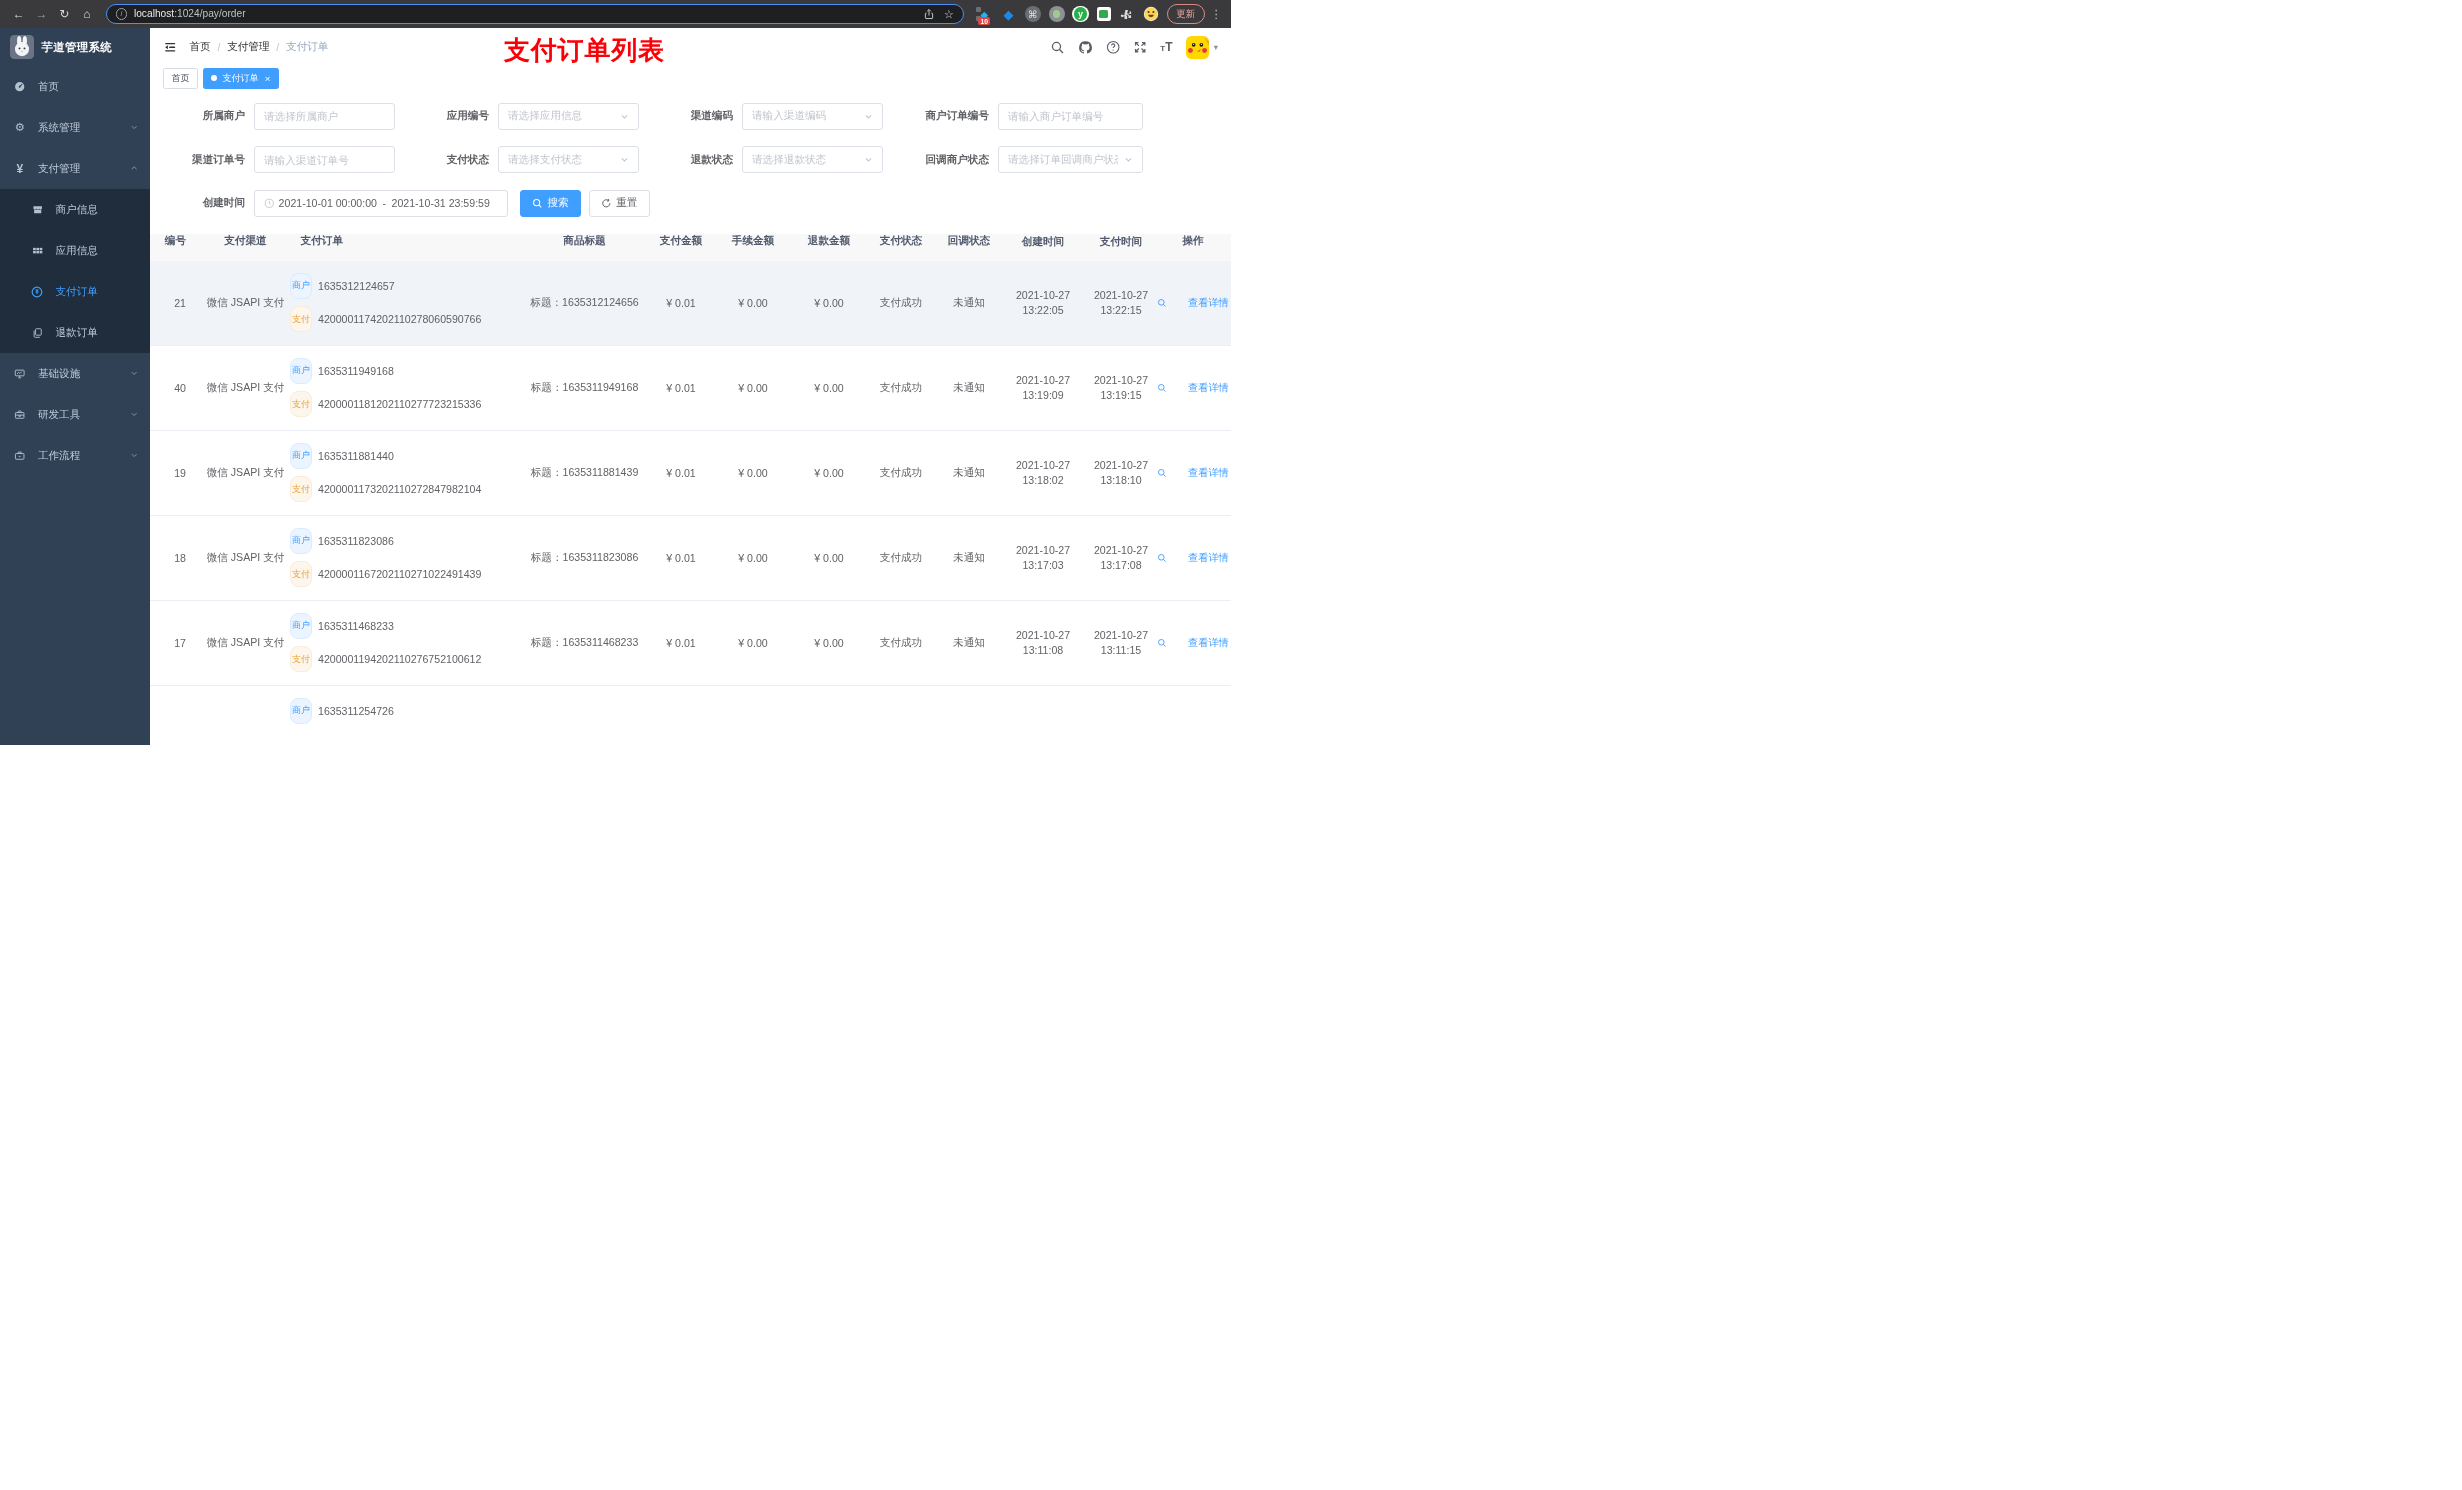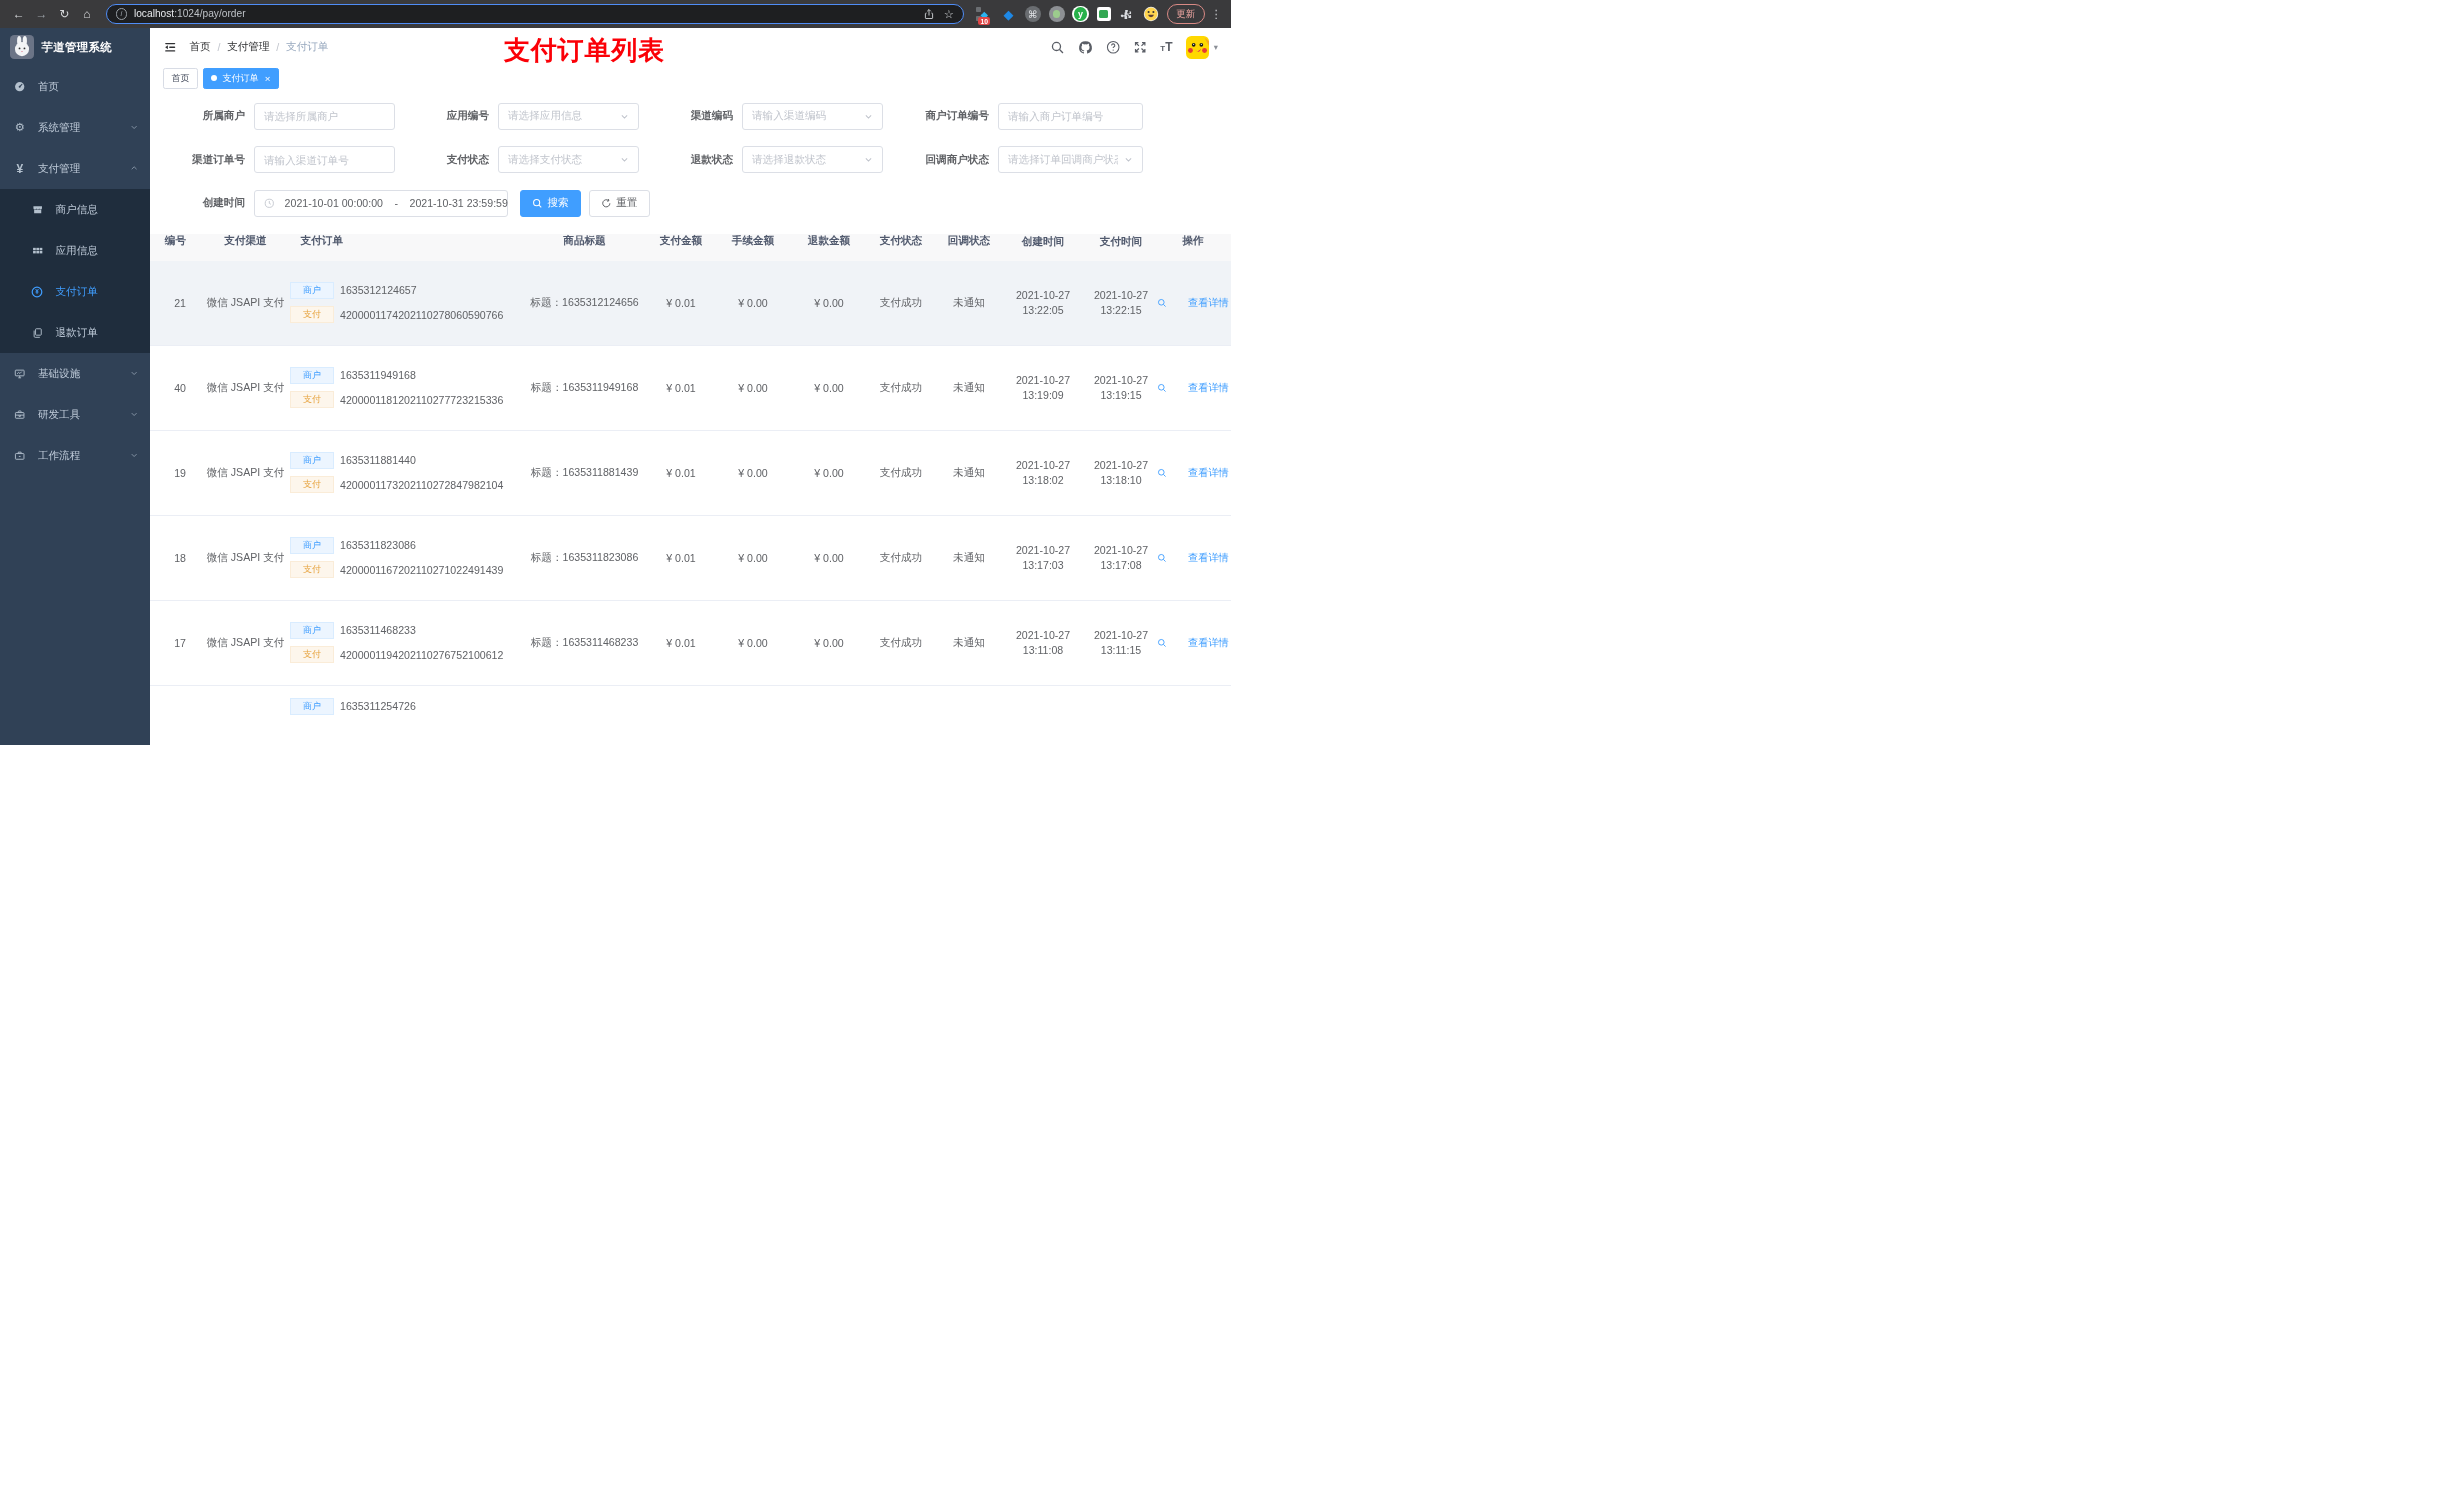--- a/index.html
+++ b/index.html
@@ -85,21 +85,21 @@
   .w90{width:68px;flex:none}
   .w124{width:94px;flex:none}
   .ctrl{height:27px;border:0.8px solid #dcdfe6;border-radius:3px;background:#fff;display:flex;
     align-items:center;padding:0 9px;font-size:10.6px;color:#606266}
   input.ctrl{outline:none;font-family:Liberation Sans, sans-serif}
   input.ctrl::placeholder{color:#c0c4cc}
   .sel{cursor:pointer}
   .ph{color:#c0c4cc;white-space:nowrap;overflow:hidden}
   .sel .chev-dn{margin-left:auto;padding-left:6px}
   .in186{width:141px}.in192{width:145px}
-  .date-range{width:254px;gap:10px}
+  .date-range{width:254px;gap:4px}
   .date-range .dv{white-space:nowrap}
   .date-range .dsep{color:#606266;padding:0 1.5px}
   .btn{height:27px;border-radius:3px;display:flex;align-items:center;gap:4.5px;font-size:10.6px;
     padding:0 11.4px;cursor:pointer;white-space:nowrap}
   .btn-primary{background:#409eff;color:#fff;border:0.8px solid #409eff;margin-left:12px}
   .btn-plain{background:#fff;color:#606266;border:0.8px solid #dcdfe6;margin-left:7.6px}
   
   .toolbar{display:flex;align-items:center;margin:18px 12px 0 10.6px;height:24px}
   .btn-export{height:23.5px;border:0.8px solid #f3d19e;background:#fdf6ec;color:#e6a23c;border-radius:3px;
     display:inline-flex;align-items:center;gap:4.5px;font-size:9.8px;padding:0 9.8px;cursor:pointer}
@@ -110,21 +110,21 @@
   .table{margin-top:9.8px;font-size:10.6px;color:#606266}
   .thead{display:flex;background:#f8f8f9;height:27px;align-items:flex-start;color:#515a6e;font-weight:bold}
   .tr{display:flex;height:85px;align-items:center;border-bottom:0.8px solid #ebeef5;background:#fff}
   .tr.hl{background:#f0f3f7}
   .td,.th{display:flex;align-items:center;justify-content:center;flex:none;text-align:center}
   .c-id{width:51px;justify-content:flex-end;padding-right:15px;overflow:hidden}
   .c-channel{width:89px}
   .c-order{width:232px;flex-direction:column;align-items:flex-start;justify-content:center;gap:7.6px}
   .th.c-order{flex-direction:row;justify-content:flex-start;padding-left:10.6px}
   .order-line{display:flex;align-items:center;gap:6px;white-space:nowrap}
-  .tag{height:17px;padding:0 12px;border-radius:0;font-size:9px;display:flex;align-items:center;flex:none}
+  .tag{height:26px;padding:0 1px;border-radius:8px;font-size:9px;display:flex;align-items:center;flex:none}
   .tag-blue{background:#ecf5ff;border:0.8px solid #d9ecff;color:#409eff}
   .tag-orange{background:#fdf6ec;border:0.8px solid #faecd8;color:#e6a23c}
   .c-title{width:125px;white-space:nowrap}
   .c-amt{width:68px}.c-fee{width:76px}.c-refund{width:76px}.c-status{width:68px}.c-notify{width:68px}
   .c-time{width:80px;flex-direction:column;line-height:15px}
   .c-time2{width:76px;flex-direction:column;line-height:15px}
   .c-action{width:68px}
   .view-link{color:#409eff;display:flex;align-items:center;gap:21px;font-size:10.2px;cursor:pointer;white-space:nowrap}
   .tr-partial{height:auto;align-items:flex-start;padding-top:12px;border-bottom:none}
 </style>

